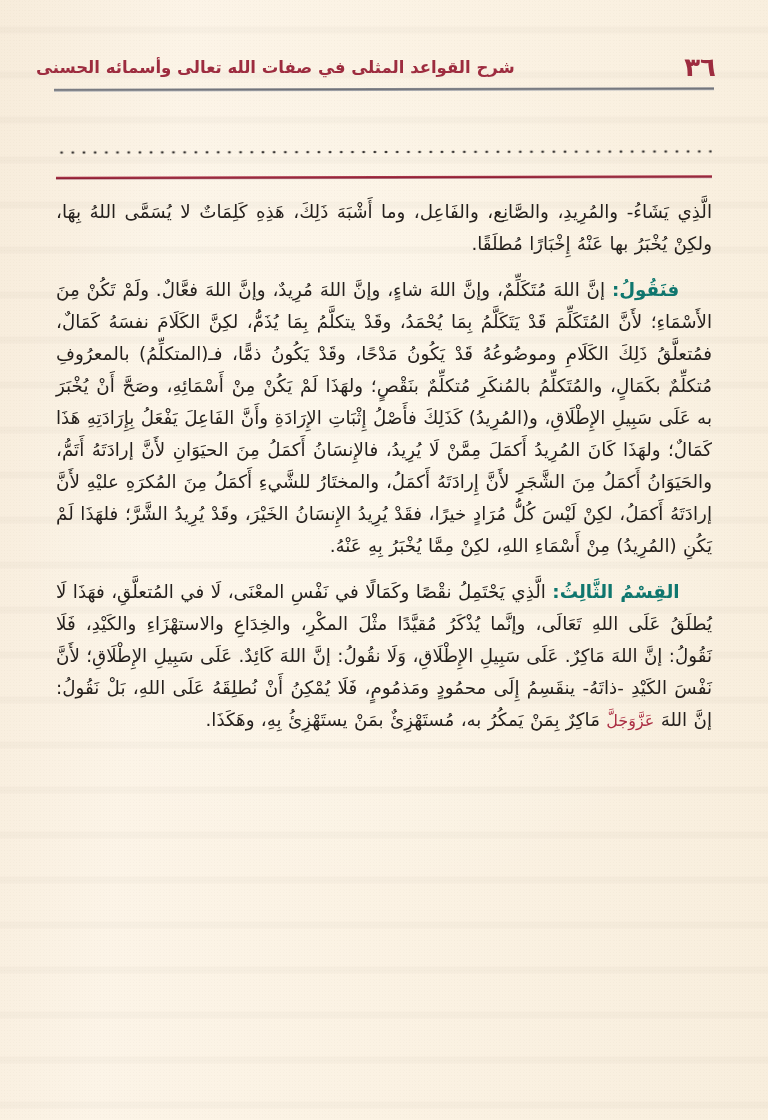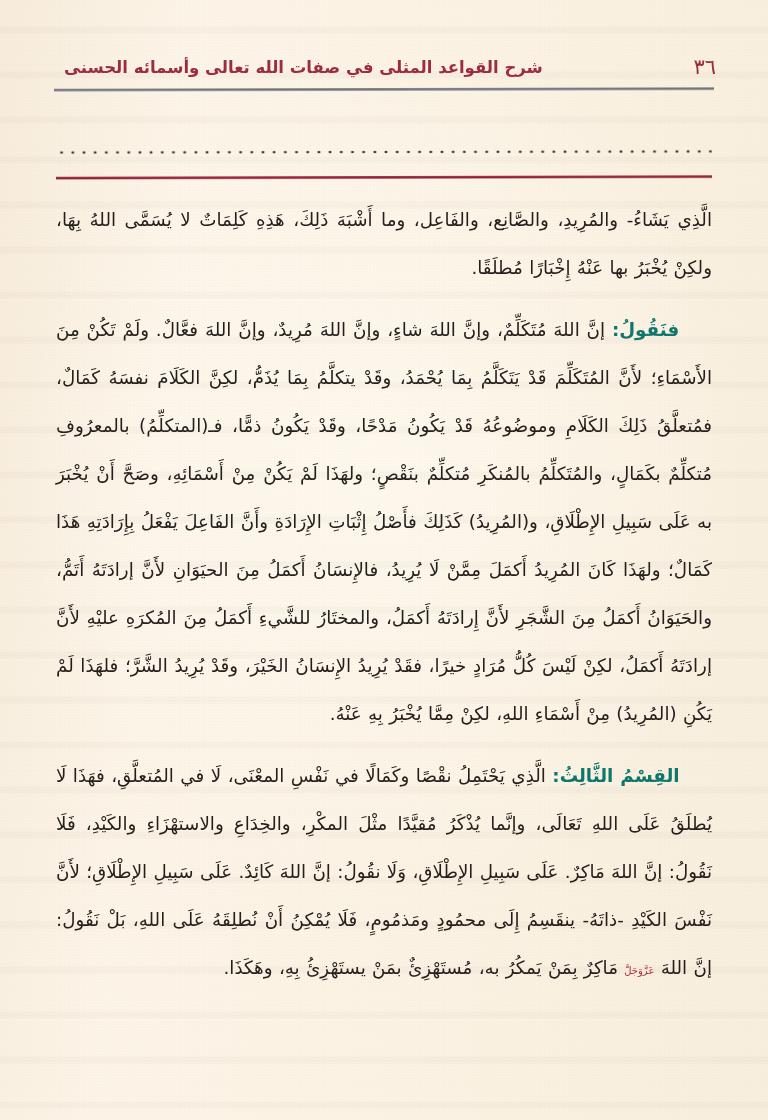--- a/index.html
+++ b/index.html
@@ -55,42 +55,42 @@
   .content {
     position: absolute;
     inset: 0;
     z-index: 3;
   }
 
   
   .header-row {
     position: absolute;
     top: 50px;
-    left: 64px;
+    left: 36px;
     right: 52px;
     height: 34px;
     display: flex;
     flex-direction: row-reverse;
     align-items: center;
     justify-content: space-between;
   }
   .header-title {
     font-family: "DejaVu Sans", sans-serif;
     font-size: 16.5px;
     font-weight: 700;
     color: #9d2c3f;
     letter-spacing: 0;
     white-space: nowrap;
     direction: rtl;
     margin-right: 22px;
   }
   .page-number {
     font-family: "DejaVu Sans", sans-serif;
-    font-size: 21px;
-    font-weight: 400;
+    font-size: 26px;
+    font-weight: 700;
     color: #9d2c3f;
     direction: rtl;
     margin-left: 28px;
   }
 
   .header-rule {
     position: absolute;
     top: 88px;
     left: 54px;
     right: 54px;
@@ -126,42 +126,42 @@
     position: absolute;
     top: 196px;
     left: 56px;
     right: 56px;
     direction: rtl;
     text-align: justify;
     text-align-last: auto;
     color: #241f1c;
     font-family: "DejaVu Sans", sans-serif;
     font-size: 18.3px;
-    line-height: 48px;
+    line-height: 32px;
     word-spacing: 0.5px;
   }
   .para {
     margin: 0 0 14px 0;
     text-align: justify;
   }
   .para.last-centered {
     margin-bottom: 0;
   }
   .para + .para {
     margin-top: 6px;
   }
   .gap-lg { margin-top: 22px; }
 
   .red {
     color: #0f766e;
     font-weight: 700;
   }
   .red-small {
     color: #ab2e43;
-    font-size: 10px;
+    font-size: 16px;
   }
   .indent::before {
     content: "";
     display: inline-block;
     width: 26px;
   }
 </style>
 </head>
 <body>
 

